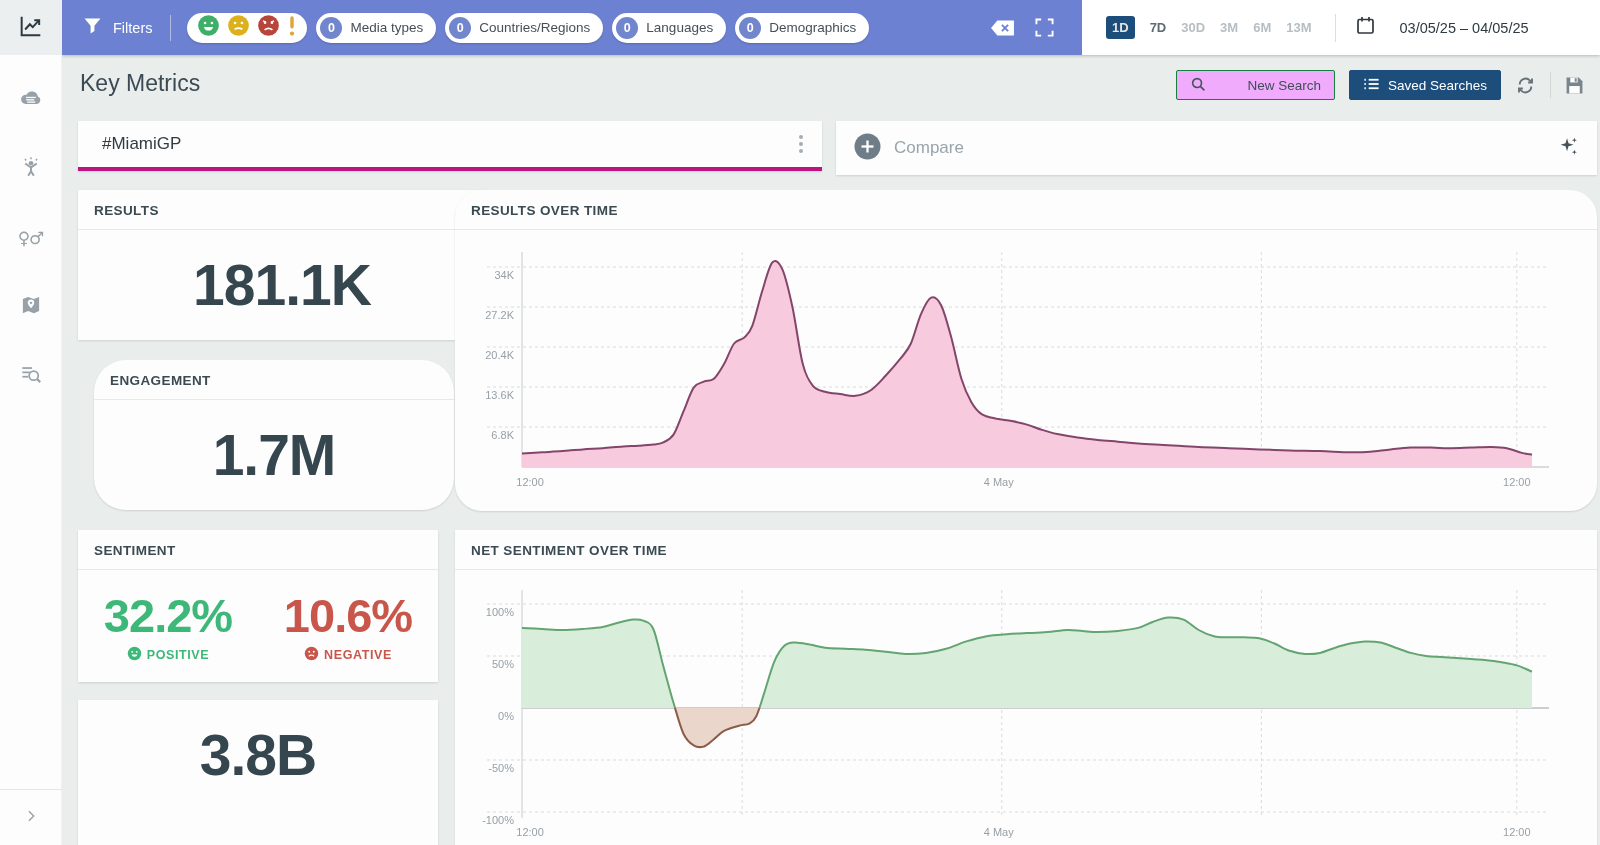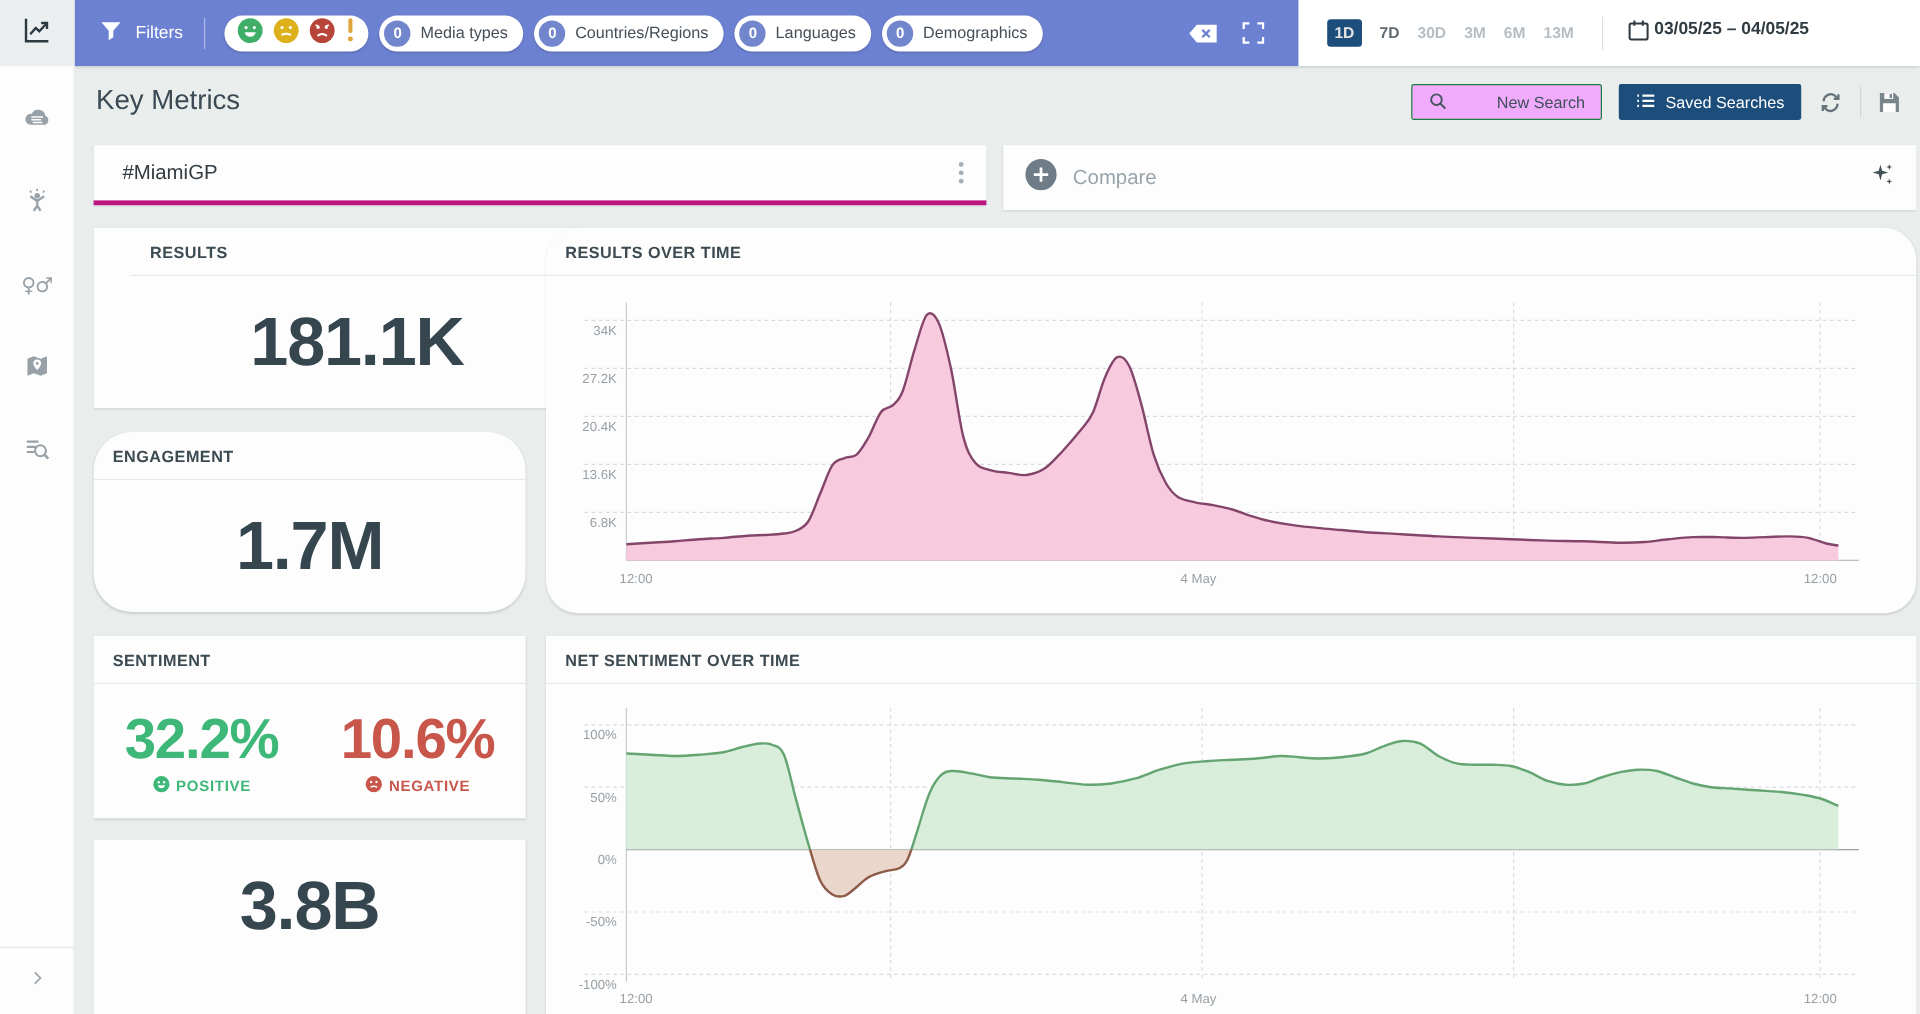--- a/index.html
+++ b/index.html
@@ -22,21 +22,21 @@
   .pill.emoji { padding:0 10px; gap:7px; }
   .pill.count { padding:4px 13px 4px 4px; gap:8px; }
   .badge { width:22px; height:22px; border-radius:50%; background:#7286cd; color:#fff; font-size:12.5px; font-weight:bold; display:flex; align-items:center; justify-content:center; }
   .pill-label { font-size:13.5px; color:#454f58; white-space:nowrap; }
   .tb-right-icons { position:absolute; right:28px; top:0; height:55px; display:flex; align-items:center; gap:20px; }
   .topbar-white { flex:1; background:#fff; display:flex; align-items:center; padding-left:24px; }
   .range { font-size:13px; font-weight:bold; color:#5f6a70; margin-right:15px; cursor:pointer; }
   .range.selected { background:#1c4d7b; color:#e5e5e5; padding:4px 6px; border-radius:3px; }
   .range.disabled { color:#b7bec3; cursor:default; }
   .tw-divider { width:1px; height:28px; background:#dcdfe1; margin:0 20px 0 8px; }
-  .date-wrap { display:flex; align-items:flex-start; gap:4px; cursor:pointer;font-weight:bold; }
+  .date-wrap { display:flex; align-items:center; gap:25px; cursor:pointer; }
   .date-text { font-size:14.5px; color:#2f3a41; }
 
   
   .main { position:absolute; left:62px; top:55px; right:0; bottom:0; background:#e9edec; overflow:hidden; }
   .page-title { position:absolute; left:18px; top:15px; font-size:23px; color:#3b4a54; }
   .head-actions { position:absolute; right:16px; top:15px; display:flex; align-items:center; gap:14px; }
   .btn { height:30px; display:flex; align-items:center; gap:8px; font-size:13.5px; padding:0 13px; border-radius:2px; cursor:pointer; }
   .btn.outline { background:#f0abfc; border:1px solid #15803d; color:#3f4e58;gap:41px; }
   .btn.solid { background:#1c4d7b; border:1px solid #1c4d7b; color:#fff; }
   .icon-btn { display:flex; align-items:center; justify-content:center; cursor:pointer; }
@@ -52,22 +52,22 @@
 
   .card-h { padding:13px 16px 11px; font-size:13.5px; font-weight:bold; letter-spacing:.4px; color:#3c4a52; border-bottom:1px solid #e7e9e9; }
   .metric-val { text-align:center; font-size:57px; font-weight:bold; color:#36464f; margin-top:22px; letter-spacing:-1px; }
   .sent-row { display:flex; margin-top:18px; }
   .sent-col { flex:1; display:flex; flex-direction:column; align-items:center; }
   .sent-val { font-size:47px; font-weight:bold; letter-spacing:-1px;text-align:right; }
   .sent-val.pos { color:#3db878; } .sent-val.neg { color:#c8564a; }
   .sent-lab { display:flex; align-items:center; gap:5px; font-size:12.5px; font-weight:bold; letter-spacing:.6px; margin-top:3px; }
   .sent-lab.pos { color:#3db878; } .sent-lab.neg { color:#c8564a; }
 
-  .c-results    { left:16px;  top:135px; width:408px; height:150px;padding-left:31px; }
-  .c-engagement { left:16px;  top:305px; width:360px; height:150px;border-radius:32px; }
+  .c-results    { left:16px;  top:135px; width:408px; height:150px; }
+  .c-engagement { left:32px;  top:305px; width:360px; height:150px;border-radius:32px; }
   .c-sentiment  { left:16px;  top:475px; width:360px; height:152px; }
   .c-reach      { left:16px;  top:645px; width:360px; height:165px; }
   .c-chart1     { left:393px; top:135px; width:1142px; height:321px;border-radius:27px; }
   .c-chart2     { left:393px; top:475px; width:1142px; height:360px; }
   .chart-svg { display:block; margin:2px 16px 0; }
   svg text.tick { font-family:"Liberation Sans","DejaVu Sans",sans-serif; font-size:11px; fill:#98a0a6; }
 </style>
 </head>
 <body>
 

